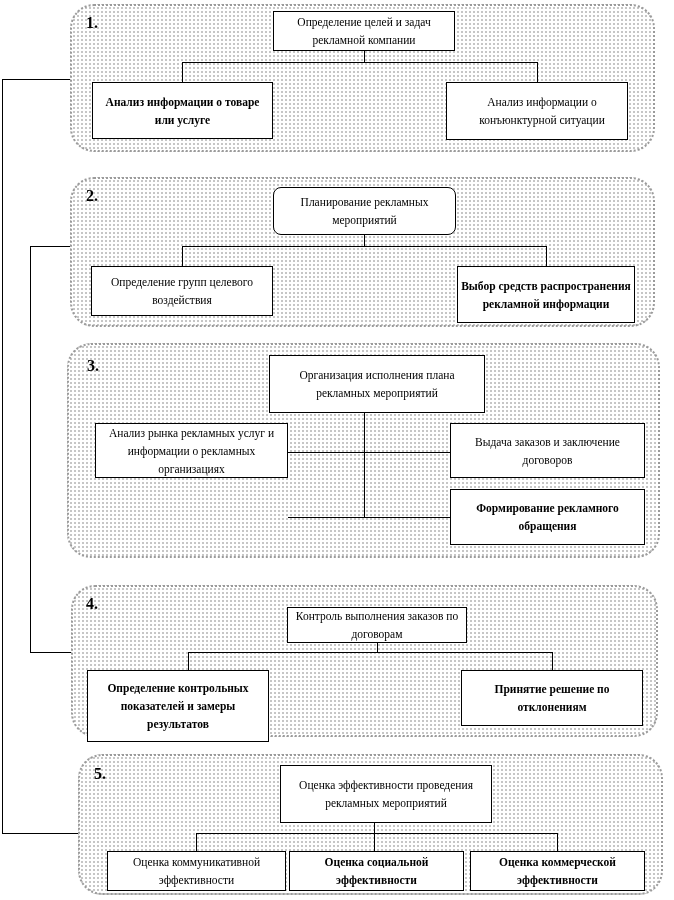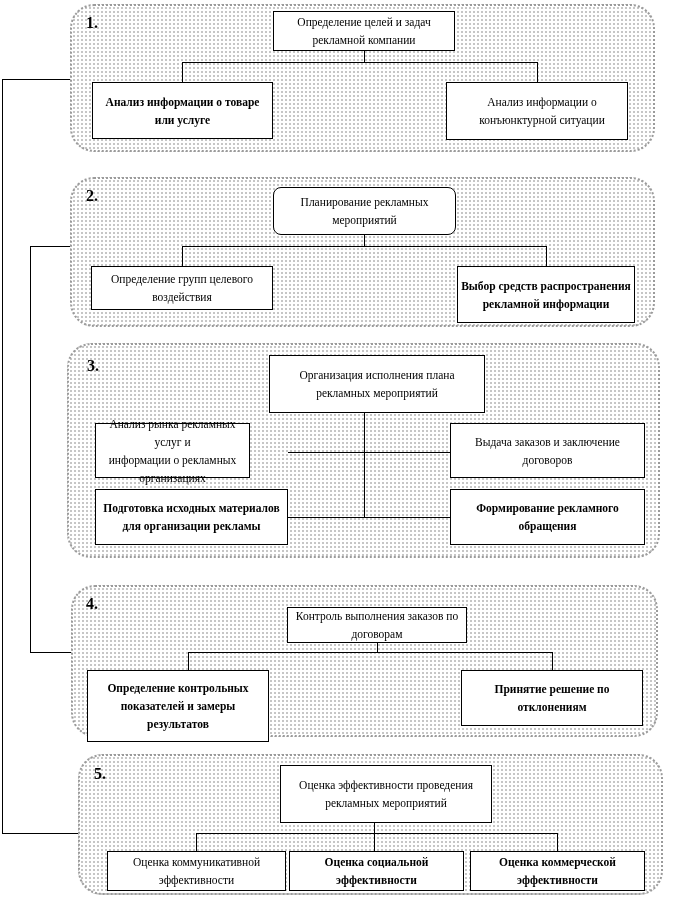--- a/index.html
+++ b/index.html
@@ -66,37 +66,35 @@
   </div>
   <div class="node" style="left:446px;top:82px;width:182px;height:58px;padding-left:12px;">Анализ информации о
 конъюнктурной ситуации</div>
 
   <div class="node" style="left:273px;top:187px;width:183px;height:48px;border-radius:8px;">Планирование рекламных
 мероприятий</div>
   <div class="vline" style="left:364px;top:235px;height:11px;"></div>
   <div class="hline" style="left:182px;top:246px;width:364px;"></div>
   <div class="vline" style="left:182px;top:246px;height:20px;"></div>
   <div class="vline" style="left:546px;top:246px;height:20px;"></div>
-  <div class="node" style="left:91px;top:266px;width:182px;height:44px;">Определение групп целевого
+  <div class="node" style="left:91px;top:266px;width:182px;height:50px;">Определение групп целевого
 воздействия</div>
   <div class="node bold" style="left:457px;top:266px;width:178px;height:57px;">Выбор средств распространения
 рекламной информации</div>
 
   <div class="node" style="left:269px;top:355px;width:216px;height:58px;">Организация исполнения плана
 рекламных мероприятий</div>
   <div class="vline" style="left:364px;top:413px;height:104px;"></div>
   <div class="hline" style="left:288px;top:452px;width:162px;"></div>
   <div class="hline" style="left:288px;top:517px;width:162px;"></div>
-  <div class="node" style="left:95px;top:423px;width:155px;height:55px;">Анализ рынка рекламных услуг и
+  <div class="node" style="left:95px;top:423px;width:193px;height:55px;">Анализ рынка рекламных услуг и
 информации о рекламных
 организациях</div>
   <div class="node" style="left:450px;top:423px;width:195px;height:55px;">Выдача заказов и заключение
 договоров</div>
-  <div class="node bold" style="left:95px;top:489px;width:193px;height:56px;">Подготовка исходных материалов
-для организации рекламы</div>
   <div class="node bold" style="left:450px;top:489px;width:195px;height:56px;">Формирование рекламного
 обращения</div>
 
   <div class="node" style="left:287px;top:607px;width:180px;height:36px;">Контроль выполнения заказов по
 договорам</div>
   <div class="vline" style="left:377px;top:643px;height:9px;"></div>
   <div class="hline" style="left:188px;top:652px;width:364px;"></div>
   <div class="vline" style="left:188px;top:652px;height:18px;"></div>
   <div class="vline" style="left:552px;top:652px;height:18px;"></div>
   <div class="node bold" style="left:87px;top:670px;width:182px;height:72px;">Определение контрольных

